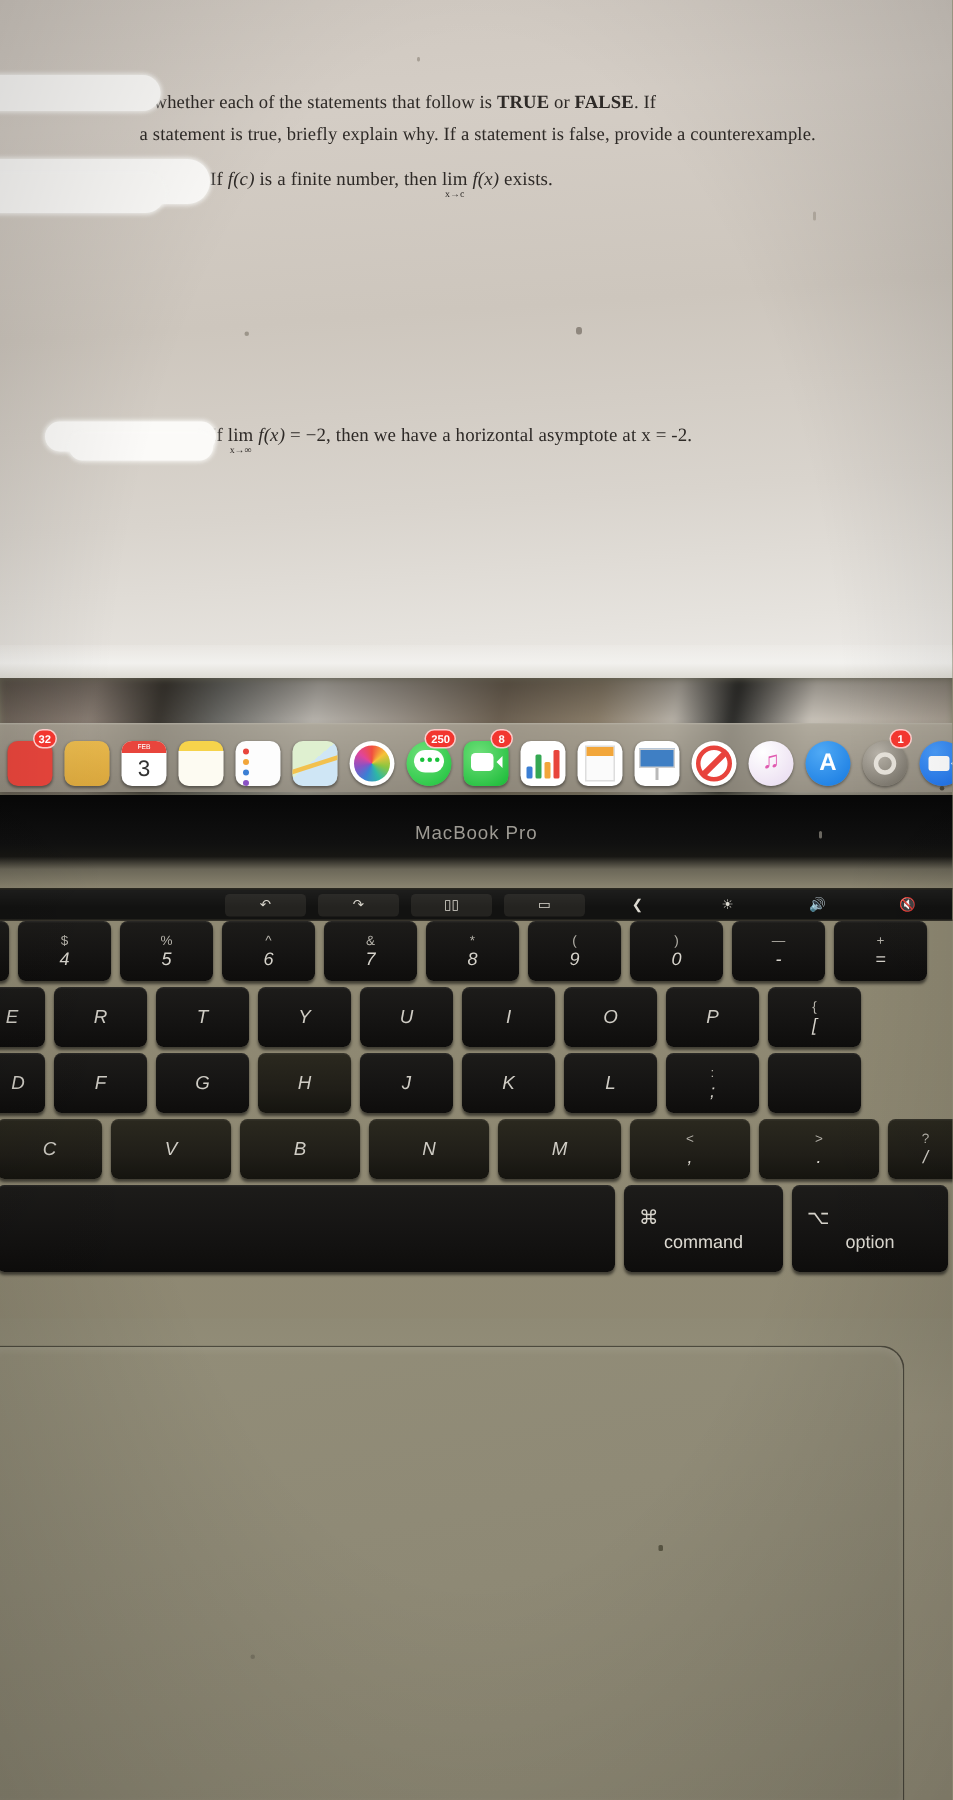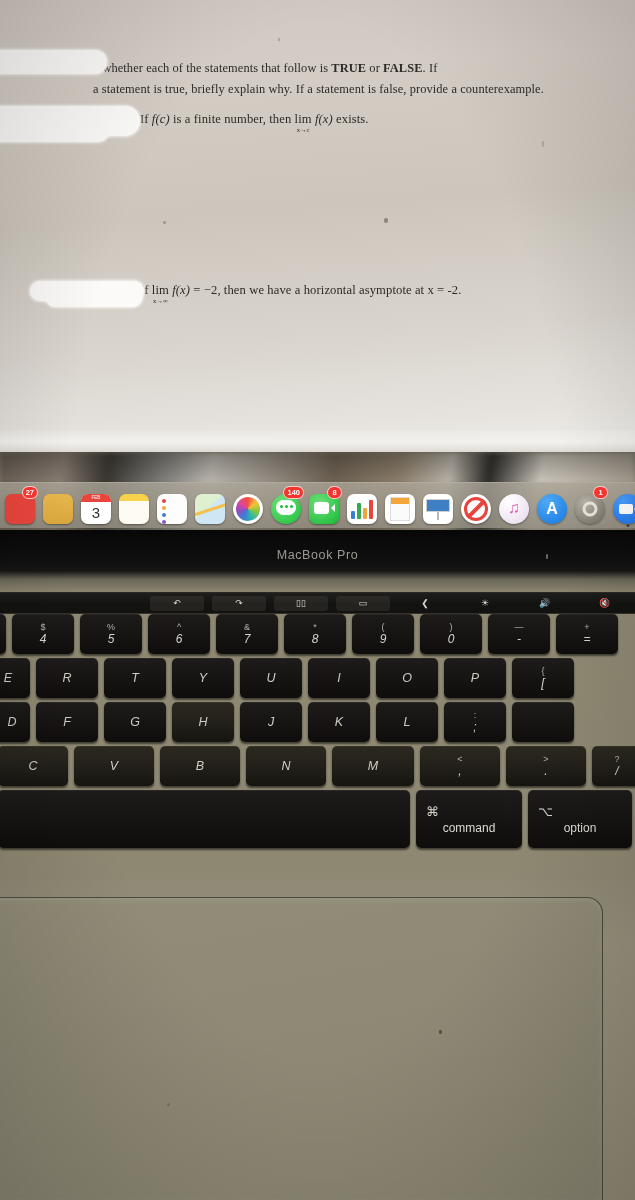--- a/index.html
+++ b/index.html
@@ -247,21 +247,21 @@
   </div>
 
   <div id="screen-strip">
     <div id="wallpaper"></div>
     <div id="wallpaper-shade"></div>
 
     <div id="dock">
 
       <div class="dock-icon">
         <div class="ic i-redsq"></div>
-        <div class="badge">27</div>
+        <div class="badge">32</div>
       </div>
 
       <div class="dock-icon">
         <div class="ic" style="background:linear-gradient(170deg,#e8b94e,#d9a63c);"></div>
       </div>
 
       <div class="dock-icon">
         <div class="ic i-cal">
           <div class="top">FEB</div>
           <div class="day">3</div>
@@ -296,21 +296,21 @@
       </div>
 
       <div class="dock-icon">
         <div class="ic round i-msg">
           <div class="bub">
               <b style="left:4px"></b>
               <b style="left:9px"></b>
               <b style="left:14px"></b>
             </div>
         </div>
-        <div class="badge">140</div>
+        <div class="badge">250</div>
       </div>
 
       <div class="dock-icon">
         <div class="ic i-ftime">
             <div class="cam"></div>
           </div>
         <div class="badge">8</div>
       </div>
 
       <div class="dock-icon">

